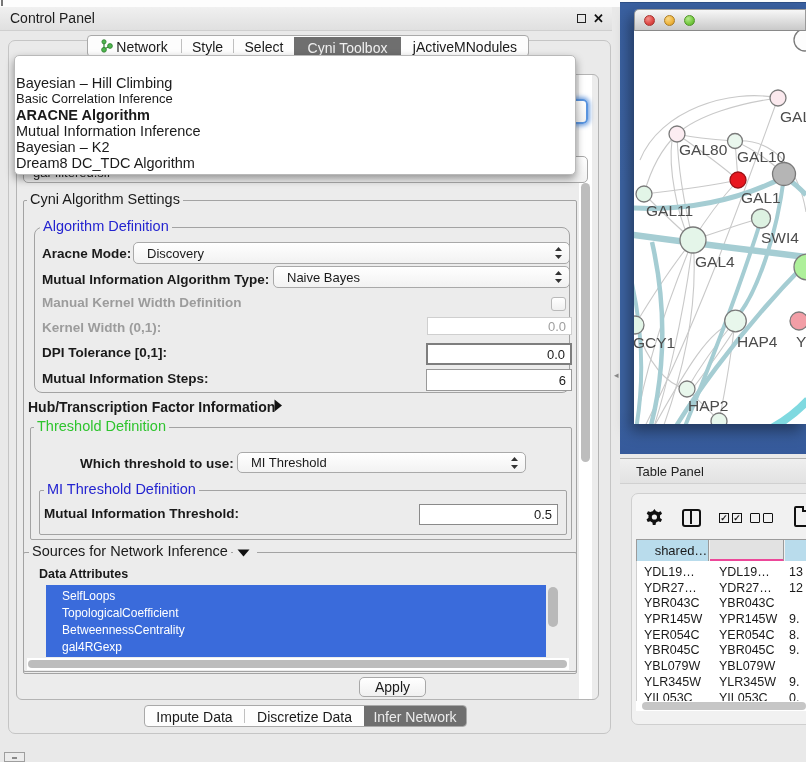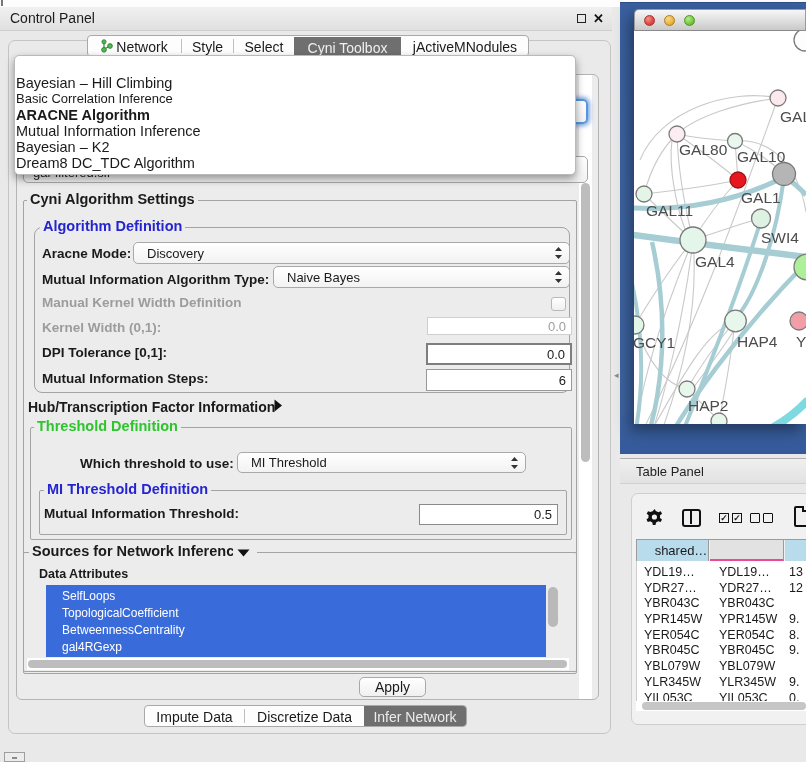--- a/index.html
+++ b/index.html
@@ -1,19 +1,19 @@
 <!DOCTYPE html>
 <html><head>
 <meta charset="utf-8">
 <style>
   * { margin:0; padding:0; box-sizing:border-box; }
   html,body { width:806px; height:762px; overflow:hidden; }
   body { position:relative; background:#e9e9e9; font-family:"Liberation Sans", sans-serif; color:#1a1a1a; }
   .abs { position:absolute; }
-  .grouptitle { font-size:14.5px; background:#ececec; padding:0 3px; position:absolute; top:-10px; white-space:nowrap;font-weight:bold; }
+  .grouptitle { font-size:14.5px; background:#ececec; padding:0 3px; position:absolute; top:-10px; white-space:nowrap; }
   .blab { font-weight:bold; font-size:13.5px; white-space:nowrap; }
   .field { position:absolute; background:#fff; border:1px solid #b4b4b4; font-size:13px; text-align:right; padding-right:5px; }
   .combo { position:absolute; background:linear-gradient(#ffffff,#f2f2f2); border:1px solid #a9a9a9; border-radius:5px; font-size:13px; }
   .combo .ar { position:absolute; right:6px; top:3px; width:9px; height:14px; }
 </style>
 </head>
 <body>
 
 <div class="abs" style="left:0;top:0;width:806px;height:7px;background:#fdfdfd;"></div>
 <div class="abs" style="left:1px;top:0;width:2px;height:6px;background:#777;"></div>

